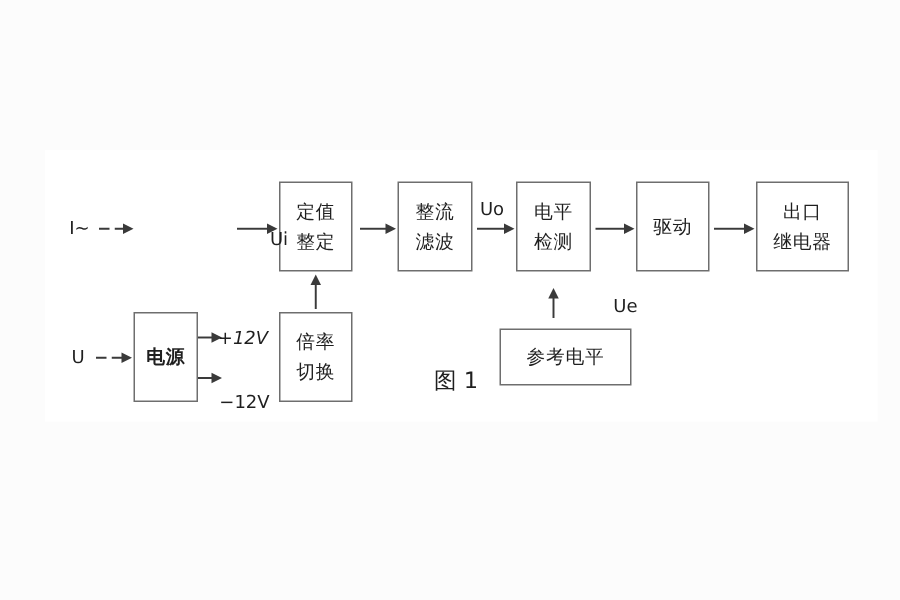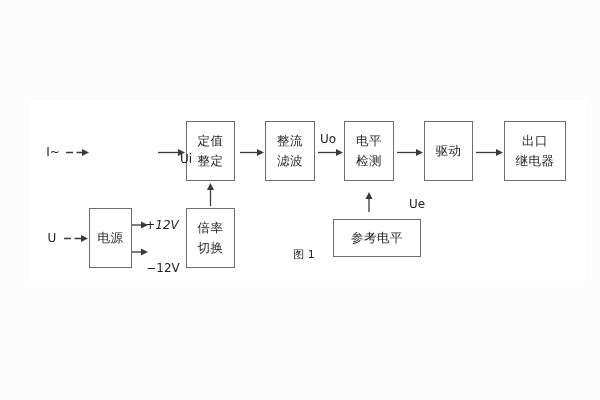--- a/index.html
+++ b/index.html
@@ -29,37 +29,37 @@
     color:var(--text);
     text-align:center;
   }
   .box span:empty{display:none;}
   .b1{left:90px;top:121px;width:65px;height:60px;}
   .b2{left:186px;top:121px;width:49px;height:60px;}
   .b3{left:265px;top:121px;width:50px;height:60px;}
   .b4{left:344px;top:121px;width:50px;height:60px;}
   .b5{left:424px;top:121px;width:49px;height:60px;}
   .b6{left:504px;top:121px;width:62px;height:60px;}
-  .b7{left:89px;top:208px;width:43px;height:60px;}
+  .b7{left:89px;top:208px;width:43px;height:60px;font-weight:bold;}
   .b8{left:186px;top:208px;width:49px;height:60px;}
   .b9{left:333px;top:219px;width:88px;height:38px;}
   .siglabel{
     position:absolute;transform:translate(-50%,-50%);
     font-size:12px;line-height:1;color:var(--text);white-space:nowrap;
   }
   .l-iin{left:53px;top:152px;}
   .l-uin{left:52px;top:238px;}
   .l-ui{left:186px;top:139px;margin-top:20px;}
   .l-uo{left:328px;top:139px;}
   .l-ue{left:385px;top:204px;margin-left:32px;}
   .l-p12{left:162px;top:225px;font-style:italic;}
   .l-m12{left:163px;top:268px;}
   .caption{
     position:absolute;left:304px;top:254px;transform:translate(-50%,-50%);
-    font-size:11px;color:var(--text);white-space:nowrap;
+    font-size:15px;color:var(--text);white-space:nowrap;
   }
 </style>
 </head>
 <body>
 
 <div class="canvas">
 
   <div class="panel"></div>
 
   <svg class="connectors" viewBox="0 0 600 400">

